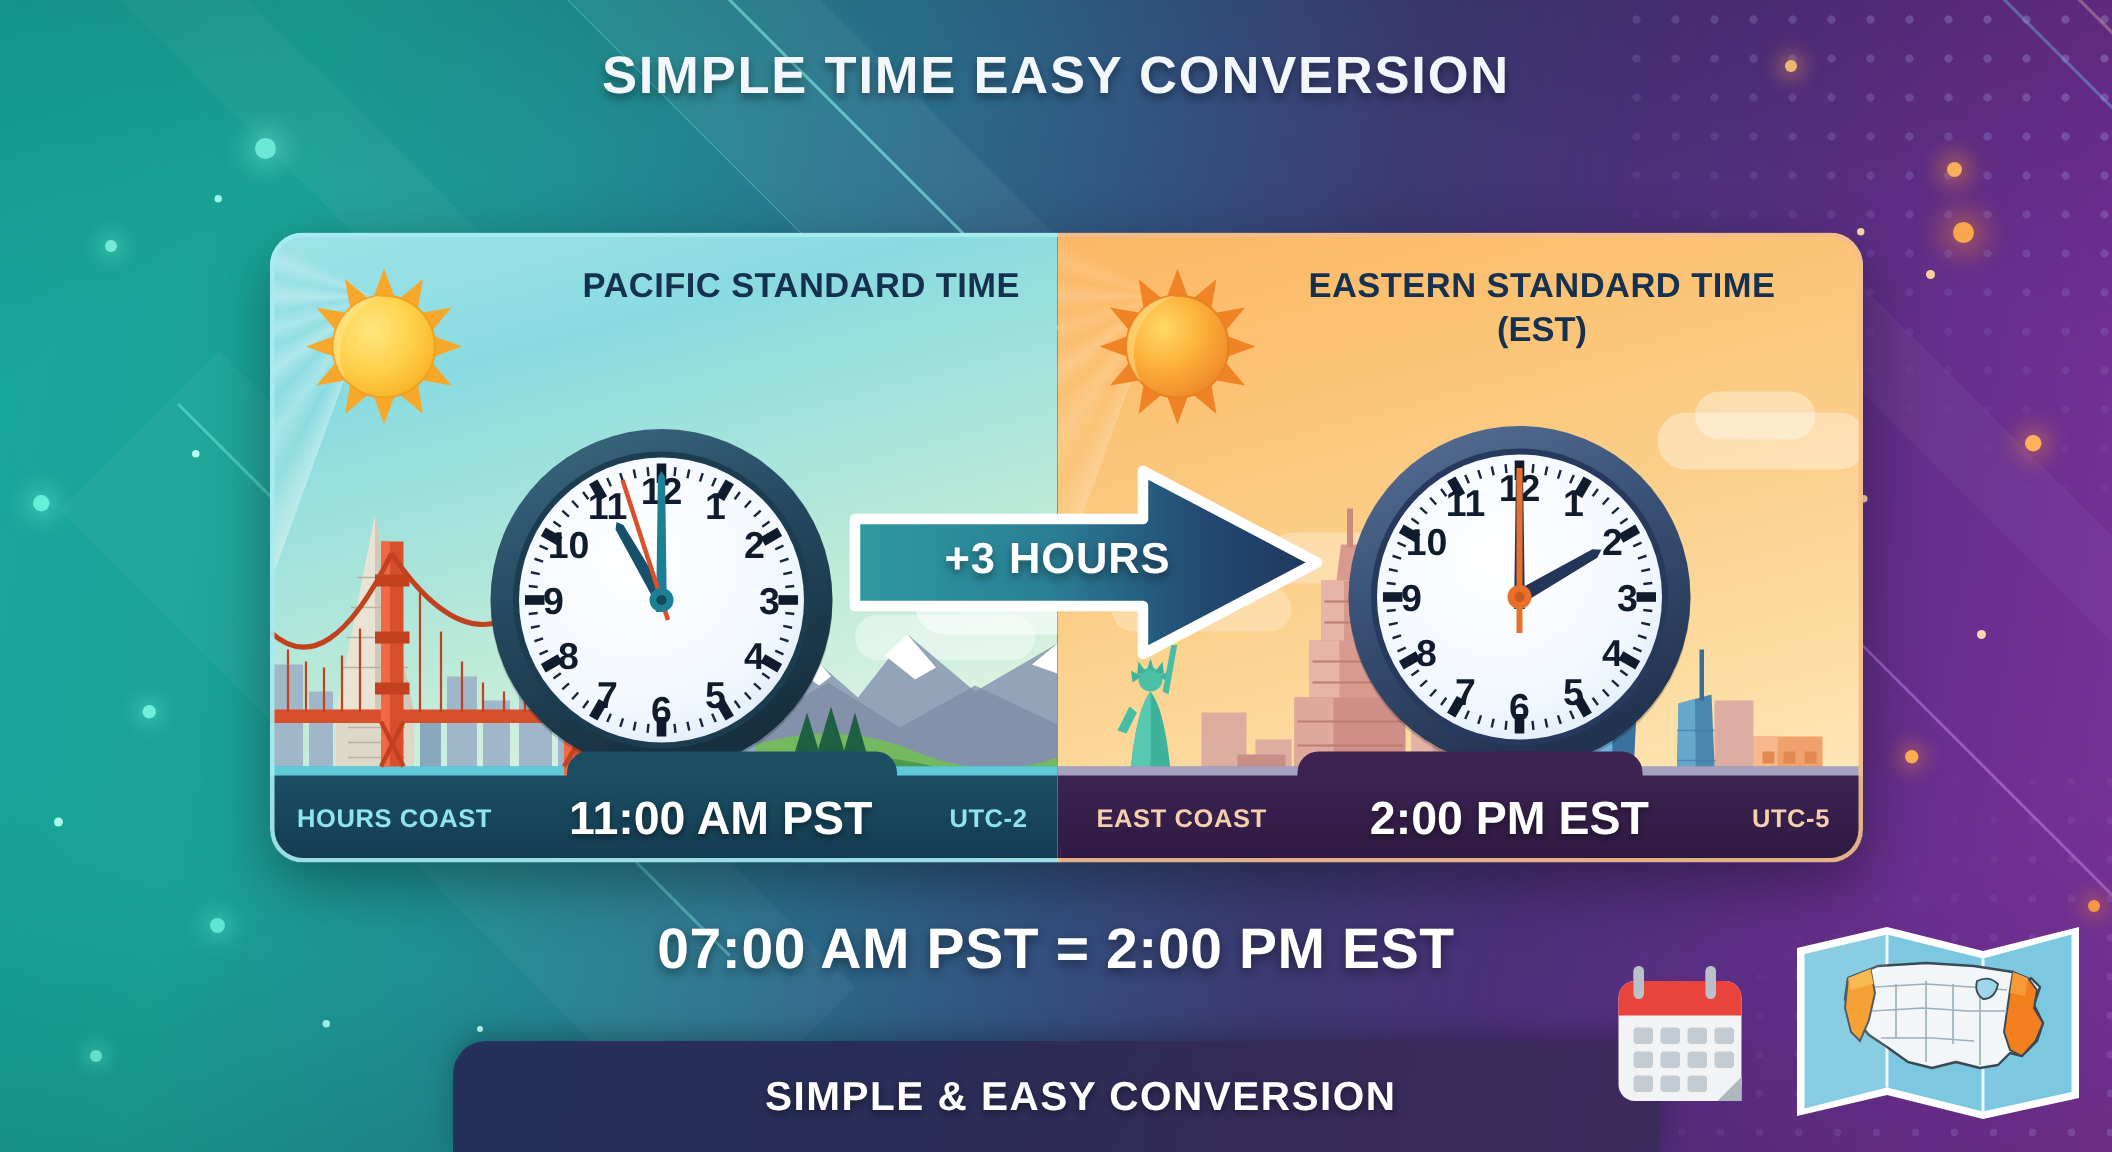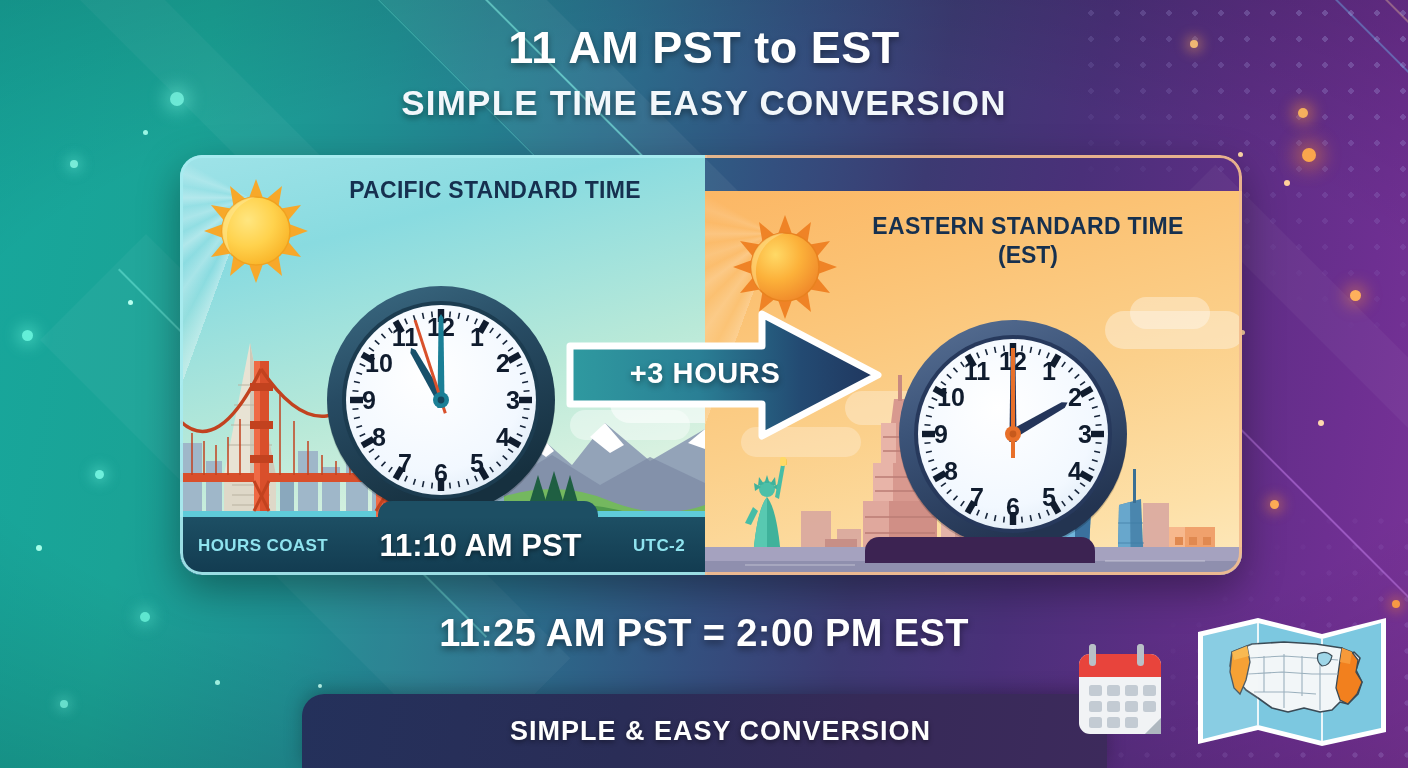--- a/index.html
+++ b/index.html
@@ -42,21 +42,21 @@
   }
 
   
   #card {
     position:absolute; left:180px; top:155px; width:1062px; height:420px;
     border-radius:22px; overflow:hidden; z-index:4;
     box-shadow:0 14px 40px rgba(0,0,0,.35);
   }
   .panel { position:absolute; top:0; height:420px; overflow:hidden; }
   #panel-left  { left:0;   width:525px; }
-  #panel-right { left:525px; width:537px;margin-top:36px; }
+  #panel-right { left:525px; width:537px; }
 
   #panel-left .sky {
     position:absolute; inset:0;
     background:linear-gradient(165deg,#9fe3e8 0%, #89dbe0 22%, #b9e9d8 55%, #dff3e2 80%, #e9f6e6 100%);
   }
   #panel-right .sky {
     position:absolute; inset:0;
     background:linear-gradient(165deg,#fcb765 0%, #fbc172 20%, #fbd08b 50%, #fde0a8 78%, #fdedc6 100%);
   }
   .sunrays {
@@ -76,21 +76,21 @@
     position:absolute; inset:0; border-radius:22px; pointer-events:none; z-index:9;
   }
   #bl { left:0; width:527px; border:3px solid rgba(168,236,240,.92);
         border-right:none; border-radius:22px 0 0 22px; }
   #br { left:525px; width:537px; border:3px solid rgba(243,189,143,.92);
         border-left:none; border-radius:0 22px 22px 0; }
   .card-border.seg { position:absolute; top:0; height:420px; }
 
   
   .panel-head { position:absolute; z-index:6; text-align:center; }
-  #head-left  { left:130px;  top:22px; width:370px; }
+  #head-left  { left:130px;  top:22px; width:370px;text-align:right; }
   #head-right { left:128px;  top:22px; width:390px; }
   .ph-line1 { font-size:23px; font-weight:bold; color:#16304f; letter-spacing:.3px; }
   .ph-line2 { font-size:23px; font-weight:bold; color:#16304f; margin-top:2px; }
 
   
   .sun { position:absolute; z-index:6; width:108px; height:108px; }
   #sun-left  { left:22px; top:22px; }
   #sun-right { left:26px; top:22px; }
 
   
@@ -210,21 +210,20 @@
   <div class="glow" style="left:1150px;top:360px;width:8px;height:8px;background:#ff9e46;box-shadow:0 0 11px 5px rgba(255,140,50,.35);"></div>
   <div class="dot" style="left:1318px;top:420px;width:6px;height:6px;background:#ffd9ae;"></div>
   <div class="glow" style="left:1270px;top:500px;width:9px;height:9px;background:#ffae57;box-shadow:0 0 12px 5px rgba(255,150,60,.35);"></div>
   <div class="dot" style="left:1182px;top:545px;width:5px;height:5px;background:#ffdcb4;"></div>
   <div class="glow" style="left:1392px;top:600px;width:8px;height:8px;background:#ff9e46;box-shadow:0 0 11px 5px rgba(255,140,50,.32);"></div>
 
   <div class="vig"></div>
 </div>
 
 <div id="title-block">
-  <div id="main-title">11 AM PST to EST</div>
   <div id="sub-title">SIMPLE TIME EASY CONVERSION</div>
 </div>
 
 <div id="card">
 
   <div class="panel" id="panel-left">
     <div class="sky"></div>
     <div class="sunrays"></div>
 
     <div class="cloud" style="left:430px;top:228px;width:130px;height:40px;background:rgba(255,255,255,.55);"></div>
@@ -493,21 +492,21 @@
           </g>
           <circle r="8" fill="#1b7f96"></circle>
           <circle r="3.4" fill="#16465c"></circle>
         </g>
       </svg>
     </div>
 
     <div class="bar-notch" id="notch-left"></div>
     <div class="bar" id="bar-left">
       <span class="bar-side" id="coast-left">HOURS COAST</span>
-      <span class="bar-time">11:10 AM PST</span>
+      <span class="bar-time">11:00 AM PST</span>
       <span class="bar-side" id="utc-left">UTC-2</span>
     </div>
   </div>
 
   <div class="panel" id="panel-right">
     <div class="sky"></div>
     <div class="sunrays" style="opacity:.55;"></div>
 
     <div class="cloud" style="left:400px;top:120px;width:140px;height:38px;background:rgba(255,255,255,.35);"></div>
     <div class="cloud" style="left:425px;top:106px;width:80px;height:32px;background:rgba(255,255,255,.35);"></div>
@@ -792,20 +791,25 @@
           <g transform="rotate(0)">
             <rect x="-2" y="-86" width="4" height="110" fill="#e8702a"></rect>
           </g>
           <circle r="8" fill="#e8702a"></circle>
           <circle r="3.4" fill="#c75a1c"></circle>
         </g>
       </svg>
     </div>
 
     <div class="bar-notch" id="notch-right"></div>
+    <div class="bar" id="bar-right">
+      <span class="bar-side" id="coast-right">EAST COAST</span>
+      <span class="bar-time">2:00 PM EST</span>
+      <span class="bar-side" id="utc-right">UTC-5</span>
+    </div>
   </div>
 
   <div class="card-border seg" id="bl"></div>
   <div class="card-border seg" id="br"></div>
 </div>
 
 <div id="arrow-wrap">
   <svg width="320" height="130" viewBox="0 0 320 130">
     <defs>
       <linearGradient id="arrG" x1="0" y1="0" x2="1" y2="0">
@@ -813,21 +817,21 @@
         <stop offset="42%" stop-color="#2a7f95"></stop>
         <stop offset="75%" stop-color="#234a72"></stop>
         <stop offset="100%" stop-color="#20365e"></stop>
       </linearGradient>
     </defs>
     <path d="M4 36 L196 36 L196 4 L312 65 L196 126 L196 94 L4 94 Z" fill="url(#arrG)" stroke="#ffffff" stroke-width="7" stroke-linejoin="round"></path>
   </svg>
   <div id="arrow-label">+3 HOURS</div>
 </div>
 
-<div id="summary">11:25 AM PST =  2:00 PM EST</div>
+<div id="summary">07:00 AM PST =  2:00 PM EST</div>
 
 <div id="footer">
   <span id="footer-text">SIMPLE &amp; EASY CONVERSION</span>
 </div>
 
 <div id="calendar-icon">
   <svg width="95" height="100" viewBox="0 0 95 100">
     <rect x="14" y="4" width="7" height="22" rx="3.5" fill="#9aa3ad"></rect>
     <rect x="62" y="4" width="7" height="22" rx="3.5" fill="#9aa3ad"></rect>
     <rect x="4" y="14" width="82" height="80" rx="11" fill="#f1f3f5"></rect>

